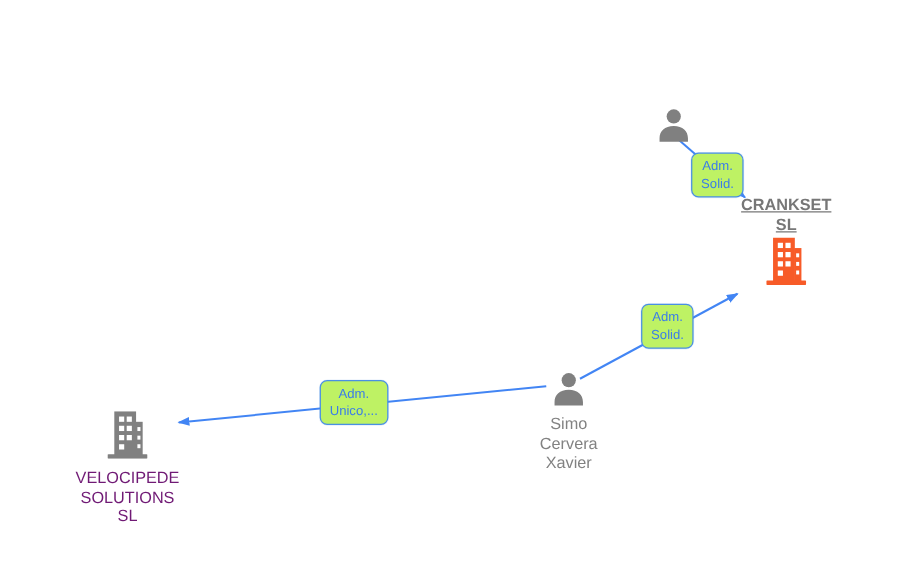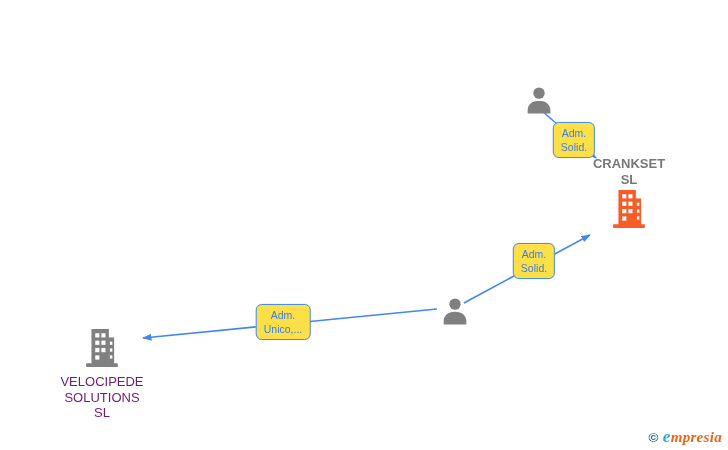--- a/index.html
+++ b/index.html
@@ -15,21 +15,21 @@
     text-align:center;color:#828282;font-size:13px;line-height:15.5px;
     white-space:pre-line;
   }
   .node-label.company{color:#701a75;}
   .node-label.bold{font-weight:bold;color:#777777;}
 
   .node-icon{position:absolute;transform:translateX(-50%);}
 
   .edge-label{
     position:absolute;transform:translate(-50%,-50%);
-    border:1.6px solid #4a90e2;border-radius:6px;background:#fde047;
+    border:1.6px solid #4a90e2;border-radius:6px;background:#bef264;
     color:#3b7de8;font-size:10.5px;line-height:14px;text-align:center;
     padding:3px 7px;white-space:pre-line;
     box-shadow:0 0 0 0.5px rgba(74,144,226,0.15);
   }
 
   .watermark{
     position:absolute;right:6px;bottom:3px;
     font-size:15px;letter-spacing:0.3px;user-select:none;
   }
   .watermark .copy{color:#1d6b80;font-size:13.5px;font-weight:bold;margin-right:4px;}
@@ -58,21 +58,21 @@
     <line x1="437" y1="309" x2="143" y2="338" stroke="#4285F4" stroke-width="1.6" marker-end="url(#arrow)"></line>
   </svg>
 
   <div class="node-icon" style="left:539px;top:85px;">
     <svg width="31" height="31" viewBox="0 0 24 24">
       <circle cx="12" cy="6.3" r="4.4" fill="#808080"></circle>
       <path d="M12 12.2c-5.6 0-8.8 3.1-8.8 7.6V22h17.6v-2.2c0-4.5-3.2-7.6-8.8-7.6z" fill="#808080"></path>
     </svg>
   </div>
 
-  <div class="node-label company bold" style="left:629px;top:156px;">CRANKSET
+  <div class="node-label company bold" style="left:629px;top:156px;text-decoration:underline;">CRANKSET
 SL</div>
   <div class="node-icon" style="left:629px;top:190px;">
     <svg width="34" height="38" viewBox="0 0 32 36">
       <g fill="#F75B28">
         <rect x="1" y="32.5" width="30" height="3.5" rx="0.5"></rect>
         <rect x="6" y="0" width="16.5" height="34"></rect>
         <rect x="22" y="8" width="5.5" height="26"></rect>
       </g>
       <g fill="#ffffff">
         <rect x="9.6" y="4" width="3.9" height="4"></rect>
@@ -88,20 +88,23 @@
       </g>
     </svg>
   </div>
 
   <div class="node-icon" style="left:455px;top:296px;">
     <svg width="31" height="31" viewBox="0 0 24 24">
       <circle cx="12" cy="6.3" r="4.4" fill="#808080"></circle>
       <path d="M12 12.2c-5.6 0-8.8 3.1-8.8 7.6V22h17.6v-2.2c0-4.5-3.2-7.6-8.8-7.6z" fill="#808080"></path>
     </svg>
   </div>
+  <div class="node-label" style="left:455px;top:331px;">Simo
+Cervera
+Xavier</div>
 
   <div class="node-icon" style="left:102px;top:329px;">
     <svg width="34" height="38" viewBox="0 0 32 36">
       <g fill="#808080">
         <rect x="1" y="32.5" width="30" height="3.5" rx="0.5"></rect>
         <rect x="6" y="0" width="16.5" height="34"></rect>
         <rect x="22" y="8" width="5.5" height="26"></rect>
       </g>
       <g fill="#ffffff">
         <rect x="9.6" y="4" width="3.9" height="4"></rect>
@@ -121,17 +124,14 @@
 SOLUTIONS
 SL</div>
 
   <div class="edge-label" style="left:574px;top:140px;">Adm.
 Solid.</div>
   <div class="edge-label" style="left:534px;top:261px;">Adm.
 Solid.</div>
   <div class="edge-label" style="left:283px;top:322px;">Adm.
 Unico,...</div>
 
-  <div class="watermark">
-    <span class="copy">©</span><span class="brand-e">e</span><span class="brand-rest">mpresia</span>
-  </div>
 
 </div>
 
 </body></html>

